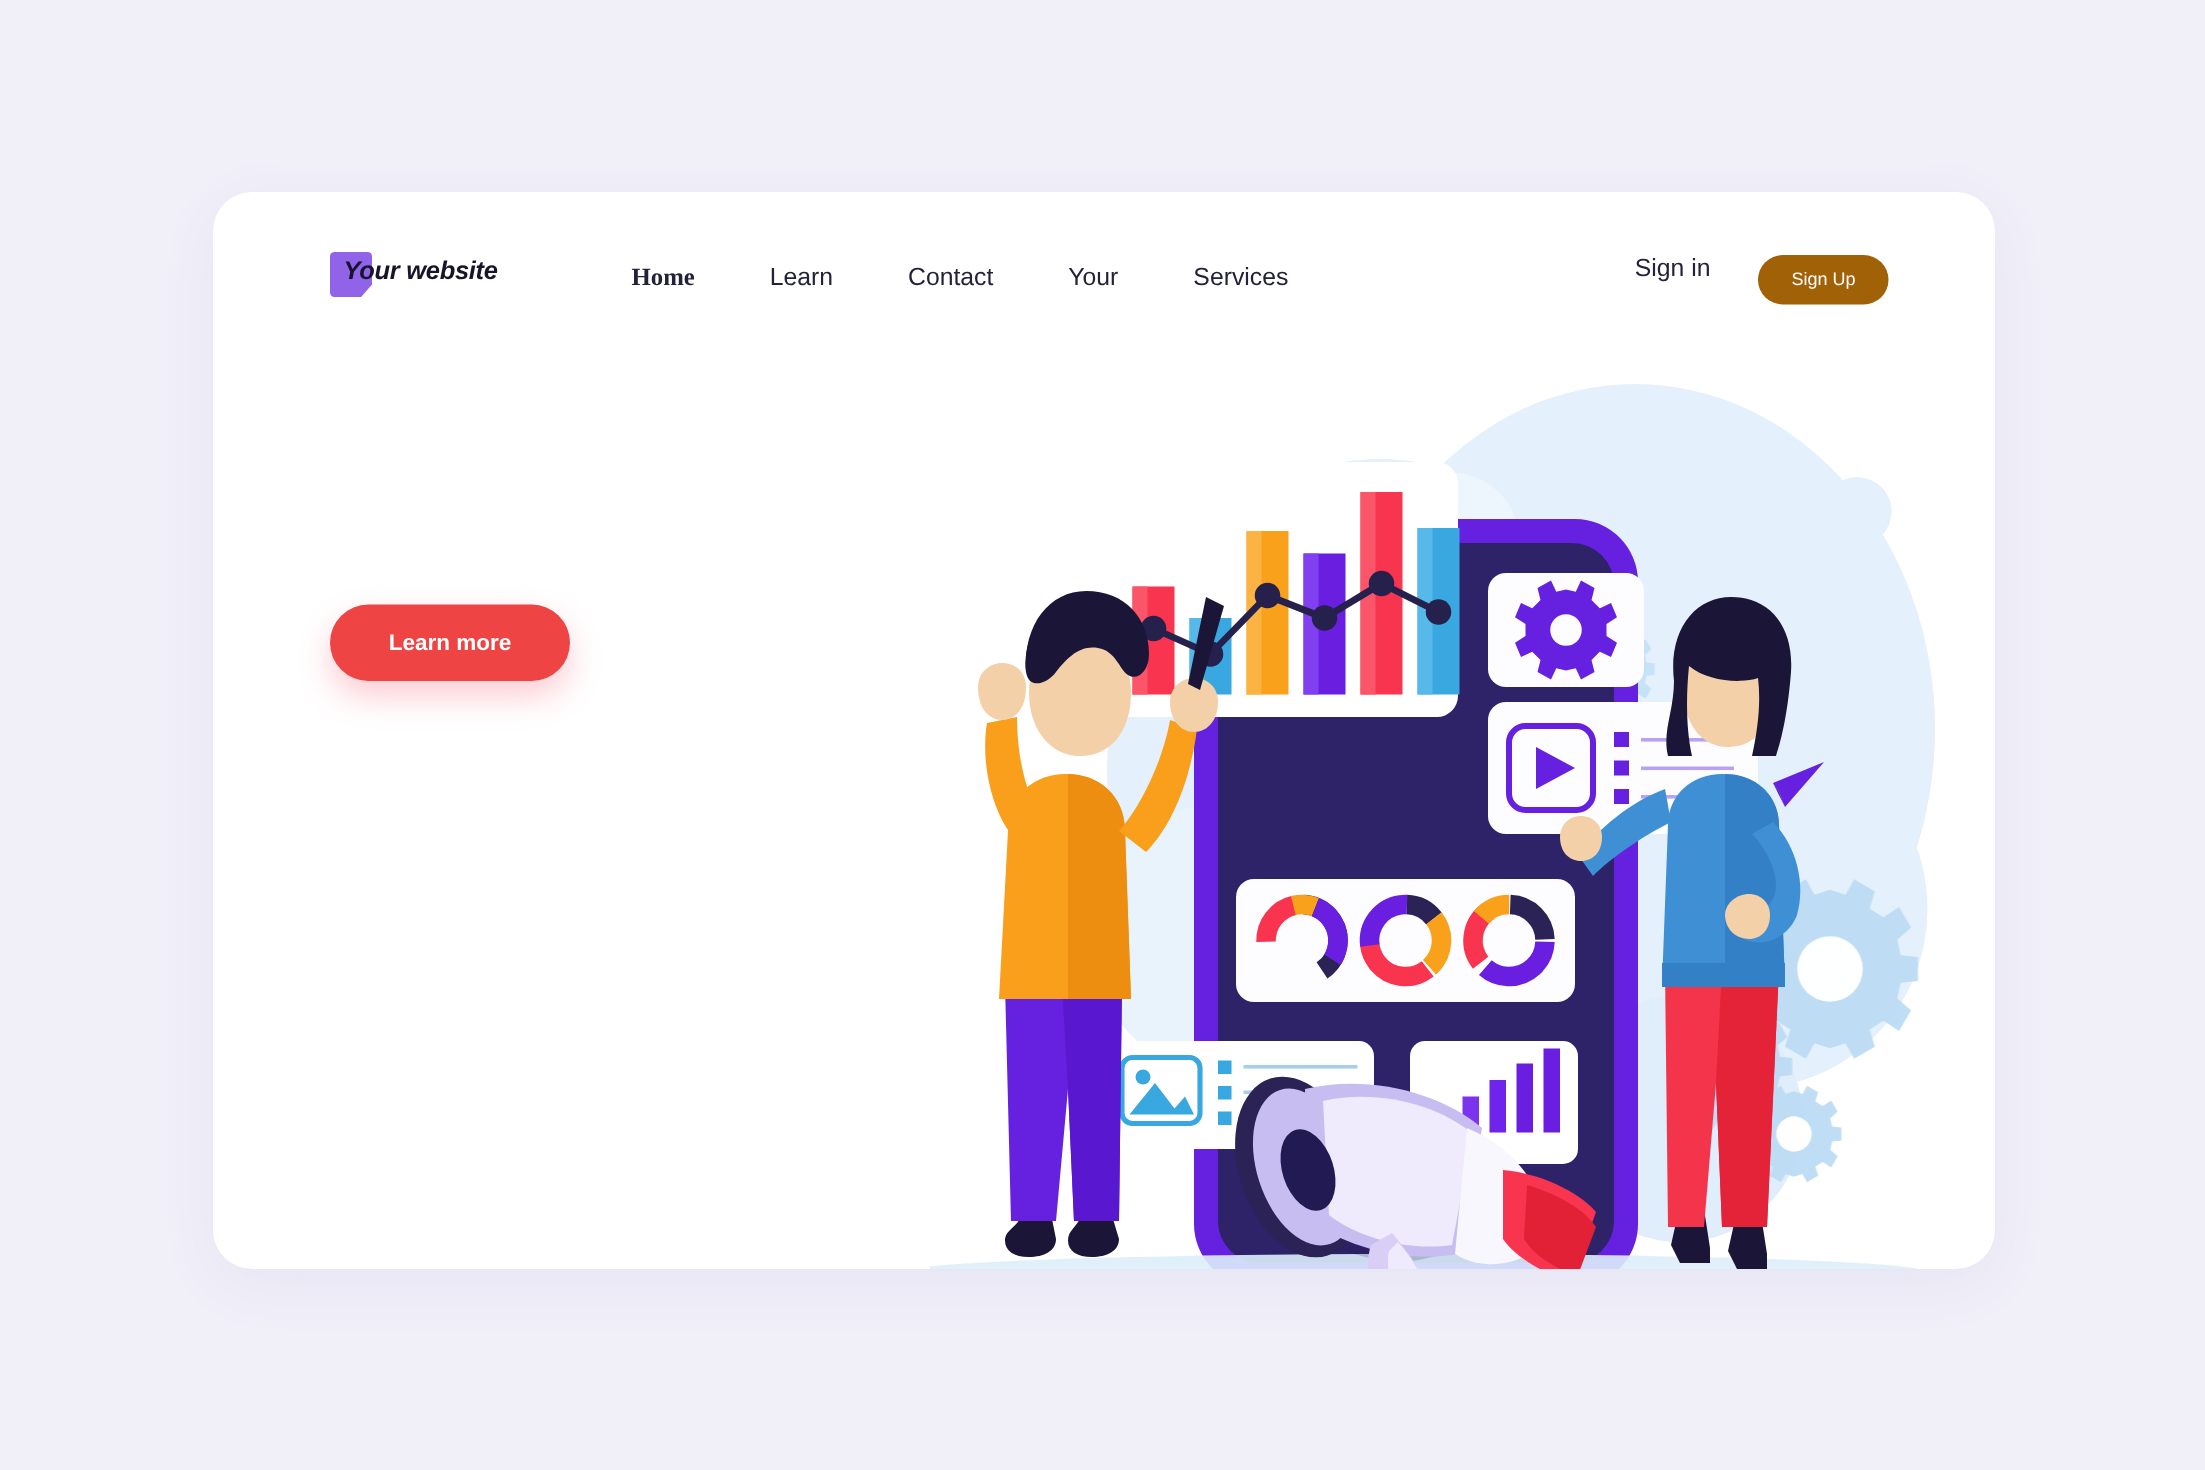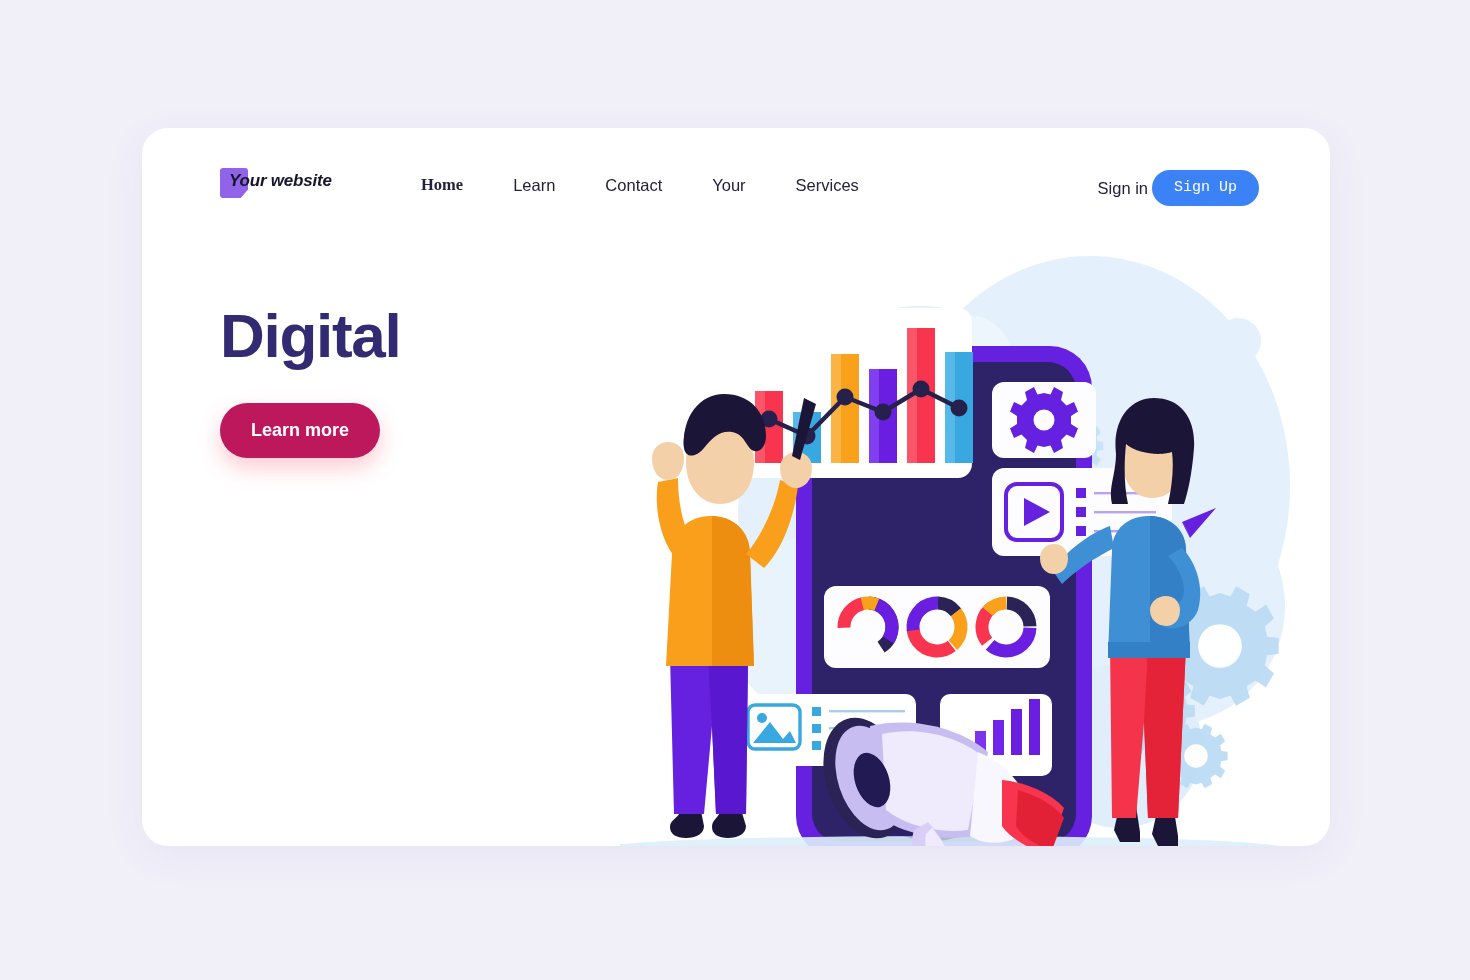--- a/index.html
+++ b/index.html
@@ -53,50 +53,50 @@
   .nav-link {
     font-size: 16.5px; color: #23223a;
     margin-right: 50px; white-space: nowrap;
     cursor: pointer;
   }
   .nav-link:last-child { margin-right: 0; }
   .nav-link.active { font-weight: 700; font-family: Liberation Serif, serif; }
 
   .nav-right {
     position: absolute; right: 71px; top: 42px;
-    display: flex; align-items: center; gap: 4px;
+    display: flex; gap: 32px;
   }
   .signin {
     font-size: 16.5px; color: #23223a; cursor: pointer; white-space: nowrap;
   }
   .signup {
-    background: #3b82f6; color: #fff;
-    font-size: 15px;
+    background: #a16207; color: #fff;
+    font-size: 12px;
     padding: 9px 22px 10px;
     border-radius: 30px; border: none;
     cursor: pointer; white-space: nowrap;
-    font-family: Liberation Mono, monospace;
+    font-family: Liberation Sans, sans-serif;
   }
 
   
   .hero-text { position: absolute; left: 78px; top: 175px; width: 430px; }
   .hero-title {
     font-size: 62px; line-height: 1.06;
     font-weight: 700; color: #322b72;
     letter-spacing: -1.3px;
   }
   .hero-para {
     margin-top: 36px;
     font-size: 15.2px; line-height: 2.05;
     color: #3d3c55; max-width: 382px;
   }
   .learn-more {
     margin-top: 34px;
-    background: #be185d; color: #fff;
-    font-size: 18px; font-weight: 700;
+    background: #ef4444; color: #fff;
+    font-size: 15px; font-weight: 700;
     padding: 17px 0; width: 160px;
     border: none; border-radius: 32px;
     cursor: pointer;
     box-shadow: 0 10px 22px rgba(244,87,107,.30);
     font-family: inherit;
     text-align: center;
   }
 
   
   .illus { position: absolute; left: 478px; top: 58px; width: 710px; height: 660px; }
@@ -125,21 +125,21 @@
       </nav>
 
       <div class="nav-right">
         <span class="signin">Sign in</span>
         <button class="signup">Sign Up</button>
       </div>
     </div>
 
     <div class="hero-text">
       <h1 class="hero-title">
-        <span>Digital</span><br>
+        <br>
       </h1>
       <button class="learn-more">Learn more</button>
     </div>
 
     <div class="illus">
       <svg width="710" height="660" viewBox="0 0 710 660" xmlns="http://www.w3.org/2000/svg">
 
         <defs>
           <clipPath id="phoneScreenClip">
             <rect x="192" y="176" width="264" height="480" rx="26"></rect>

